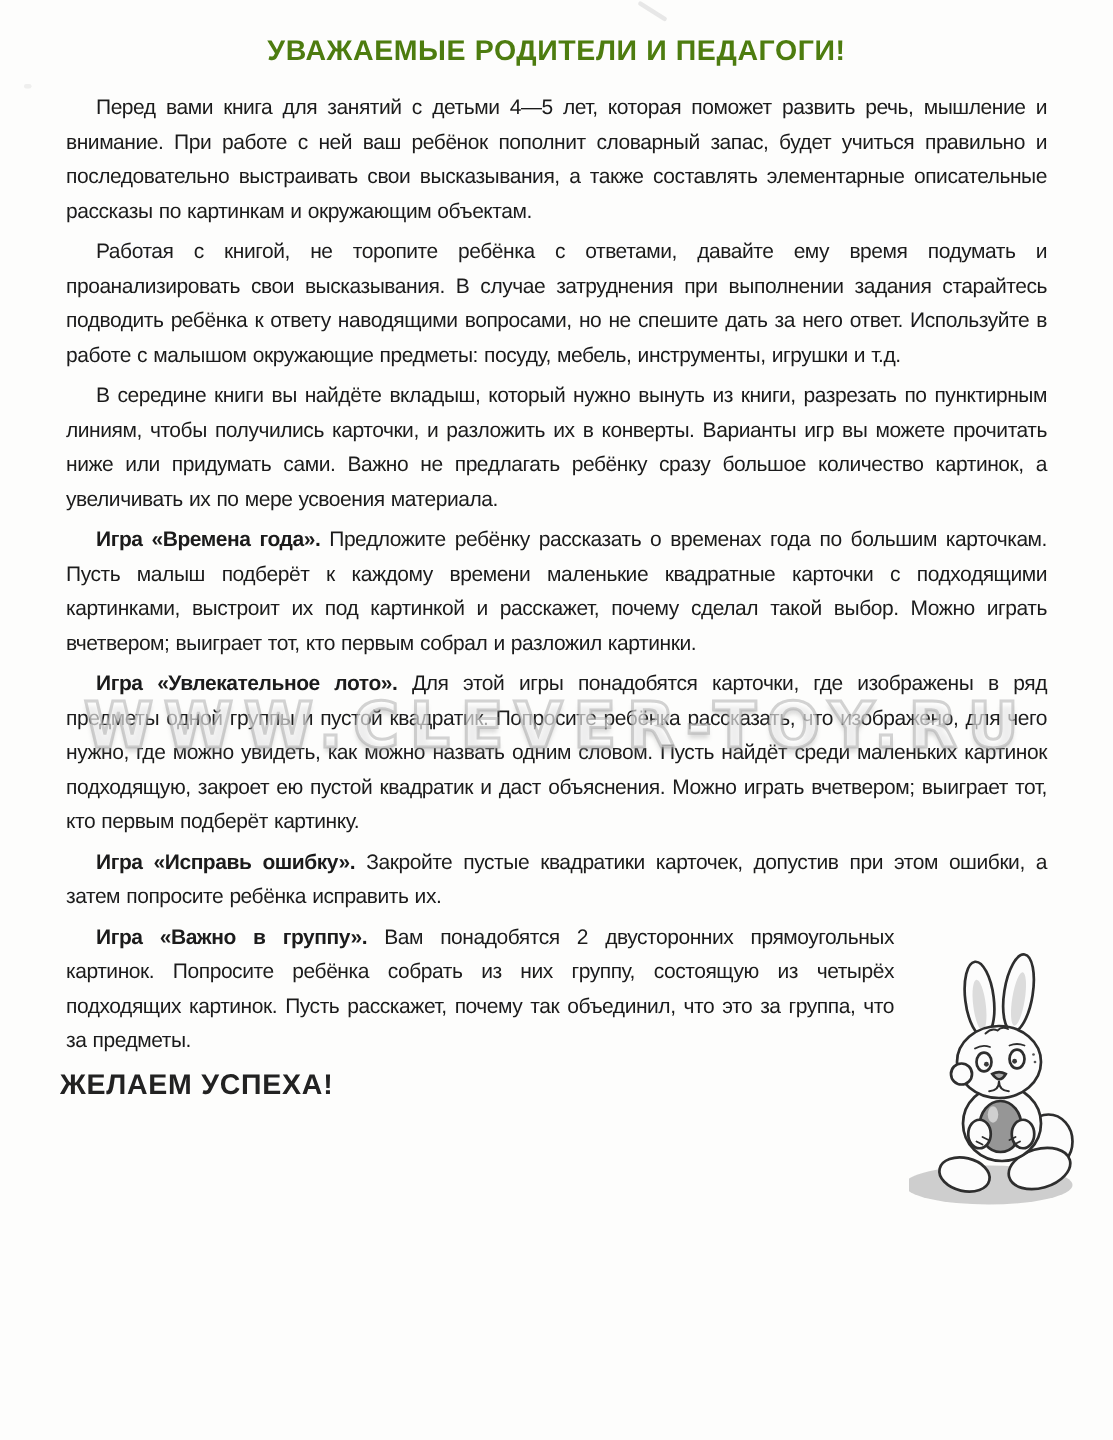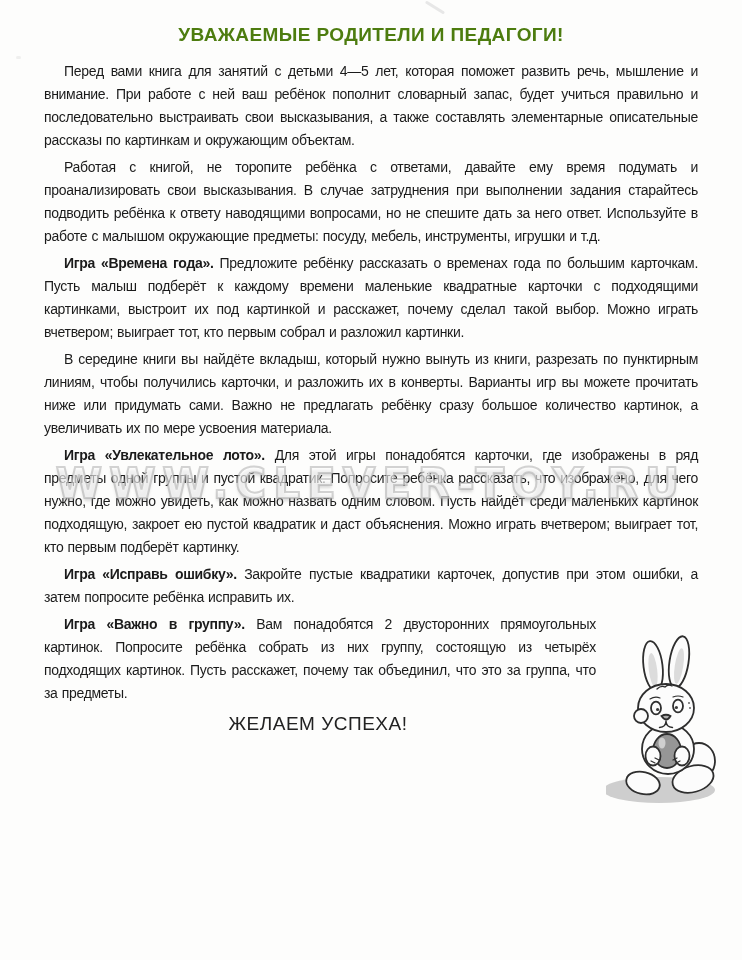--- a/index.html
+++ b/index.html
@@ -21,22 +21,21 @@
   .par{
     margin:4px;
     text-align:justify;
     text-indent:20px;
     font-size:14px;line-height:23px;letter-spacing:-0.3px;
     word-spacing:.5px;
   }
   .lead{font-weight:bold;}
   .closing{
     margin:8px 0 0 0;
-    text-align:center;
-    font-size:19px;font-weight:normal;letter-spacing:.5px;color:#222;
+    font-size:19px;font-weight:bold;letter-spacing:.5px;color:#222;
   }
   .watermark{
     position:absolute;left:0;top:446px;width:742px;height:74px;
     display:flex;align-items:center;justify-content:center;
     font-family:"DejaVu Sans",sans-serif;
     font-size:42px;font-weight:800;letter-spacing:7px;
     color:rgba(255,255,255,0.55);
     -webkit-text-stroke:2px rgba(168,168,168,0.5);
     text-shadow:0 3px 3px rgba(140,140,140,0.30);
     pointer-events:none;
@@ -69,23 +68,23 @@
   <div class="watermark">WWW.CLEVER-TOY.RU</div>
 
   <div class="content">
 
     <h1 class="doc-title">УВАЖАЕМЫЕ РОДИТЕЛИ И ПЕДАГОГИ!</h1>
 
     <p class="par"><span class="lead"></span><span>Перед вами книга для занятий с детьми 4—5 лет, которая поможет развить речь, мышление и внимание. При работе с ней ваш ребёнок пополнит словарный запас, будет учиться правильно и последовательно выстраивать свои высказывания, а также составлять элементарные описательные рассказы по картинкам и окружающим объектам.</span></p>
 
     <p class="par"><span class="lead"></span><span>Работая с книгой, не торопите ребёнка с ответами, давайте ему время подумать и проанализировать свои высказывания. В случае затруднения при выполнении задания старайтесь подводить ребёнка к ответу наводящими вопросами, но не спешите дать за него ответ. Используйте в работе с малышом окружающие предметы: посуду, мебель, инструменты, игрушки и т.д.</span></p>
 
+    <p class="par"><span class="lead"></span><span>В середине книги вы найдёте вкладыш, который нужно вынуть из книги, разрезать по пунктирным линиям, чтобы получились карточки, и разложить их в конверты. Варианты игр вы можете прочитать ниже или придумать сами. Важно не предлагать ребёнку сразу большое количество картинок, а увеличивать их по мере усвоения материала.</span></p>
+
     <p class="par"><span class="lead">Игра «Времена года». </span><span>Предложите ребёнку рассказать о временах года по большим карточкам. Пусть малыш подберёт к каждому времени маленькие квадратные карточки с подходящими картинками, выстроит их под картинкой и расскажет, почему сделал такой выбор. Можно играть вчетвером; выиграет тот, кто первым собрал и разложил картинки.</span></p>
-
-    <p class="par"><span class="lead"></span><span>В середине книги вы найдёте вкладыш, который нужно вынуть из книги, разрезать по пунктирным линиям, чтобы получились карточки, и разложить их в конверты. Варианты игр вы можете прочитать ниже или придумать сами. Важно не предлагать ребёнку сразу большое количество картинок, а увеличивать их по мере усвоения материала.</span></p>
 
 
     <p class="par"><span class="lead">Игра «Увлекательное лото». </span><span>Для этой игры понадобятся карточки, где изображены в ряд предметы одной группы и пустой квадратик. Попросите ребёнка рассказать, что изображено, для чего нужно, где можно увидеть, как можно назвать одним словом. Пусть найдёт среди маленьких картинок подходящую, закроет ею пустой квадратик и даст объяснения. Можно играть вчетвером; выиграет тот, кто первым подберёт картинку.</span></p>
 
     <p class="par"><span class="lead">Игра «Исправь ошибку». </span><span>Закройте пустые квадратики карточек, допустив при этом ошибки, а затем попросите ребёнка исправить их.</span></p>
 
     <div class="rabbit-float">
       <svg viewBox="0 0 126 196" xmlns="http://www.w3.org/2000/svg">
         <g transform="translate(-1,24)" stroke="#2e2e2e" stroke-width="1.8" stroke-linecap="round" fill="#fcfcfc">
 

